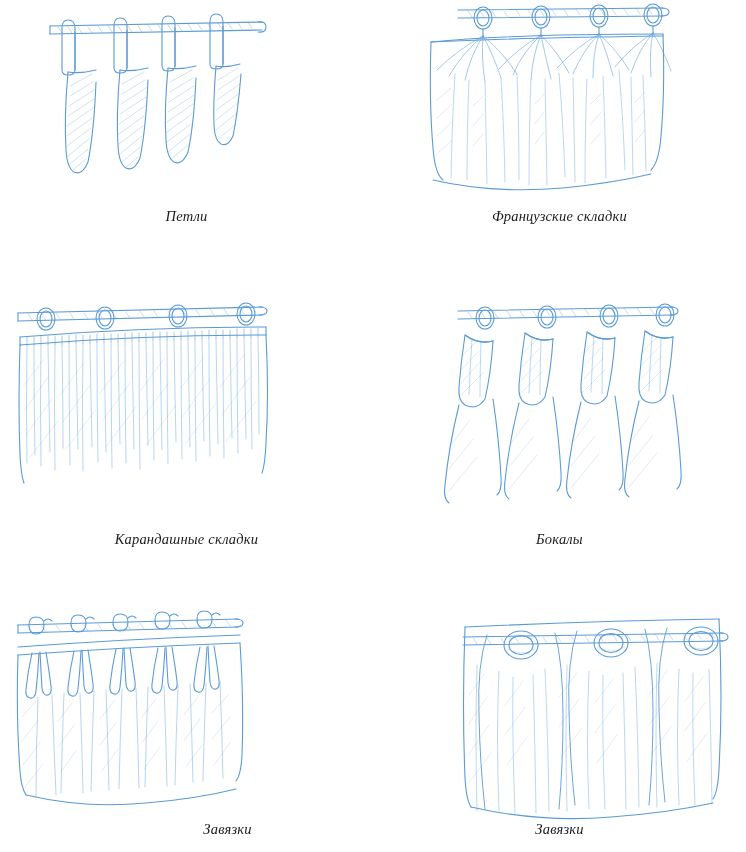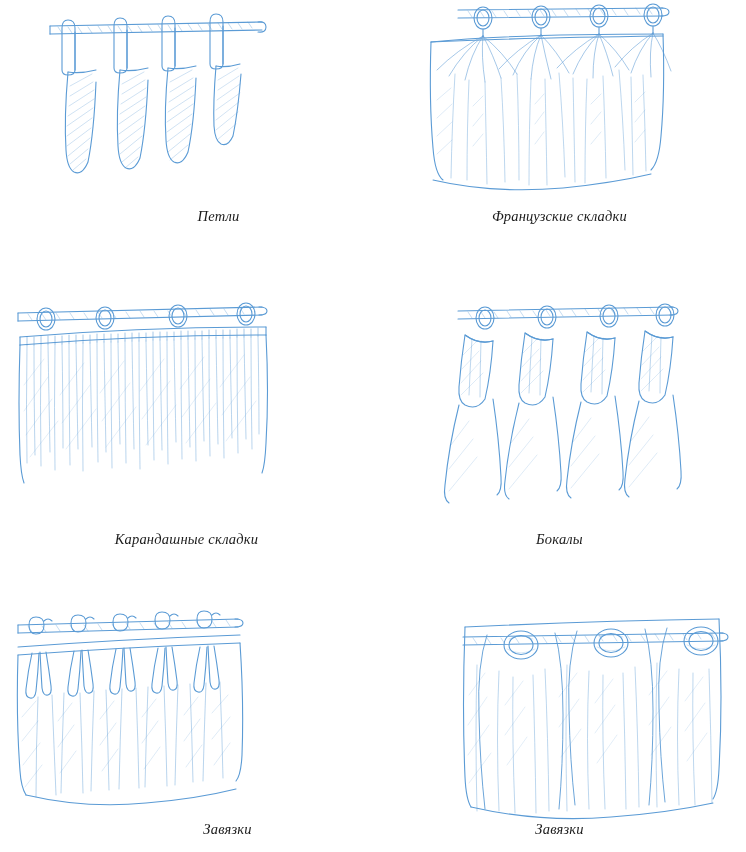--- a/index.html
+++ b/index.html
@@ -39,21 +39,21 @@
     white-space: nowrap;
   }
   
   #cell-loops      { left: 0px;   top: 0px;   width: 373px; height: 250px; }
   #cell-french     { left: 373px; top: 0px;   width: 373px; height: 250px; }
   #cell-pencil     { left: 0px;   top: 275px; width: 373px; height: 290px; }
   #cell-goblet     { left: 373px; top: 275px; width: 373px; height: 290px; }
   #cell-ties       { left: 0px;   top: 585px; width: 373px; height: 267px; }
   #cell-eyelets    { left: 373px; top: 585px; width: 373px; height: 267px; }
 
-  #cap-loops    { top: 208px; margin-left: 32px; }
+  #cap-loops    { top: 208px; }
   #cap-french   { top: 208px; text-align: center; }
   #cap-pencil   { top: 256px; }
   #cap-goblet   { top: 256px; }
   #cap-ties     { top: 236px; margin-left: 41px; }
   #cap-eyelets  { top: 236px; }
 </style>
 </head>
 <body>
 
 <div id="sheet">

